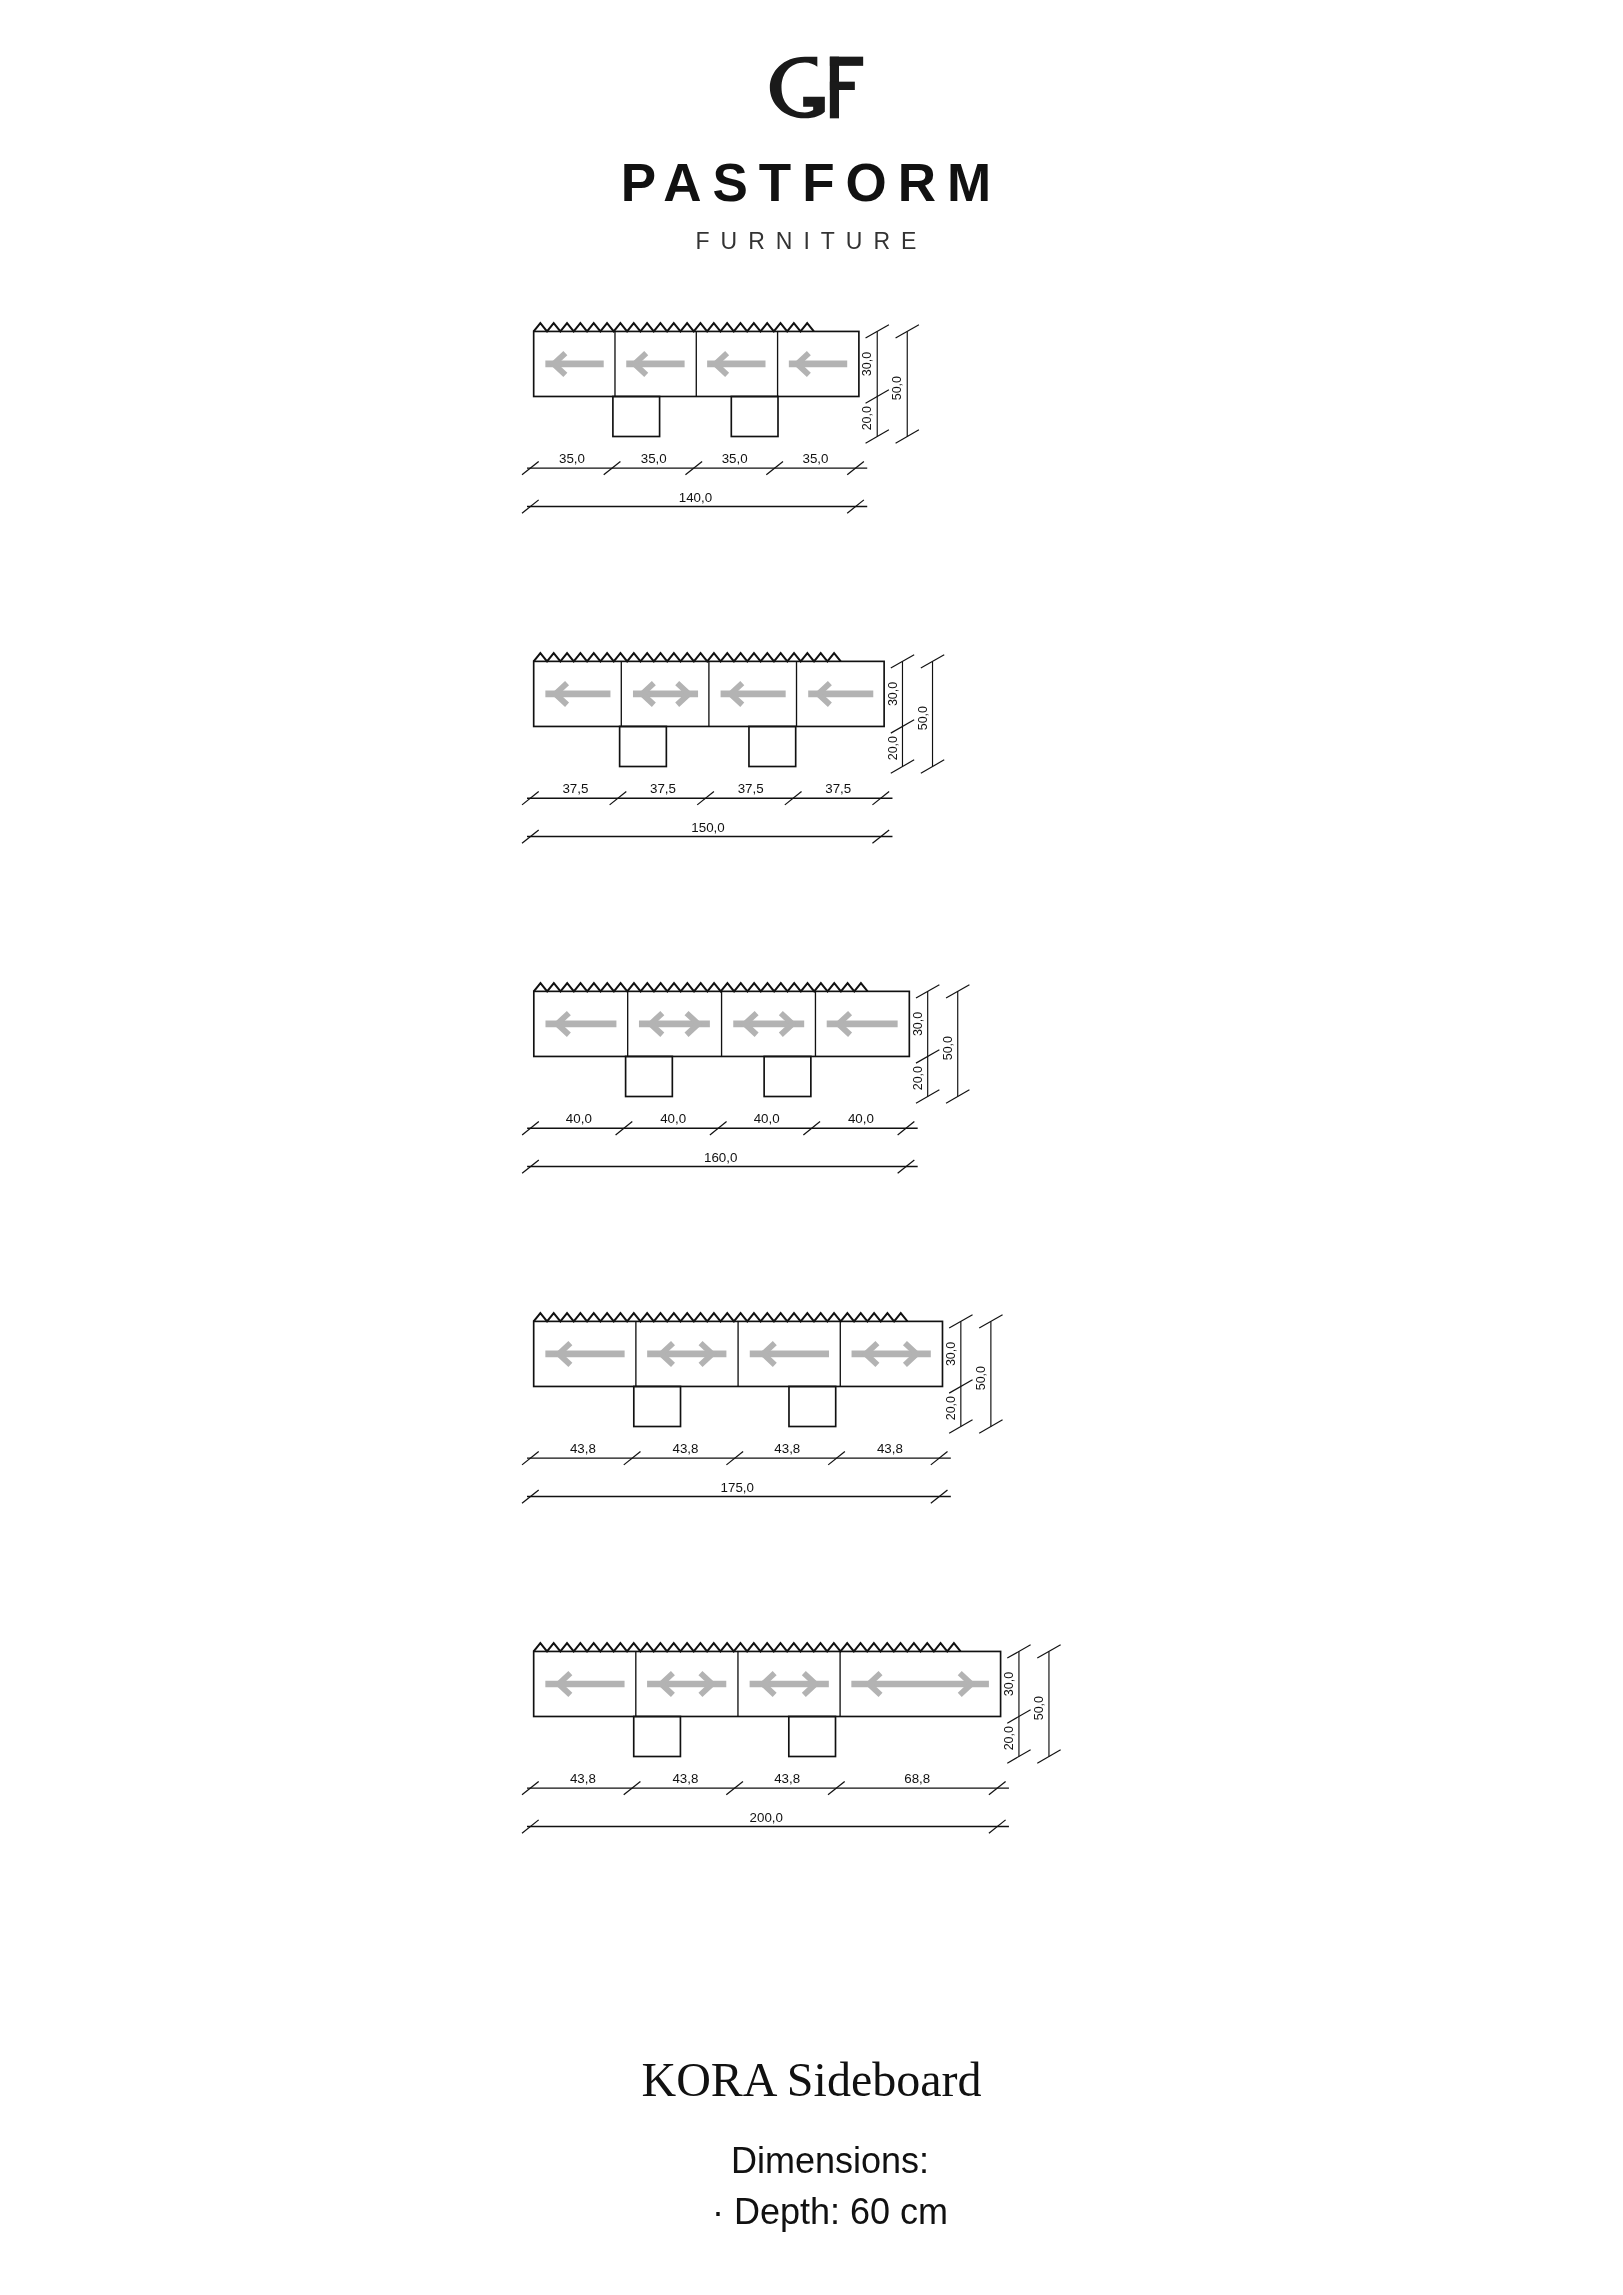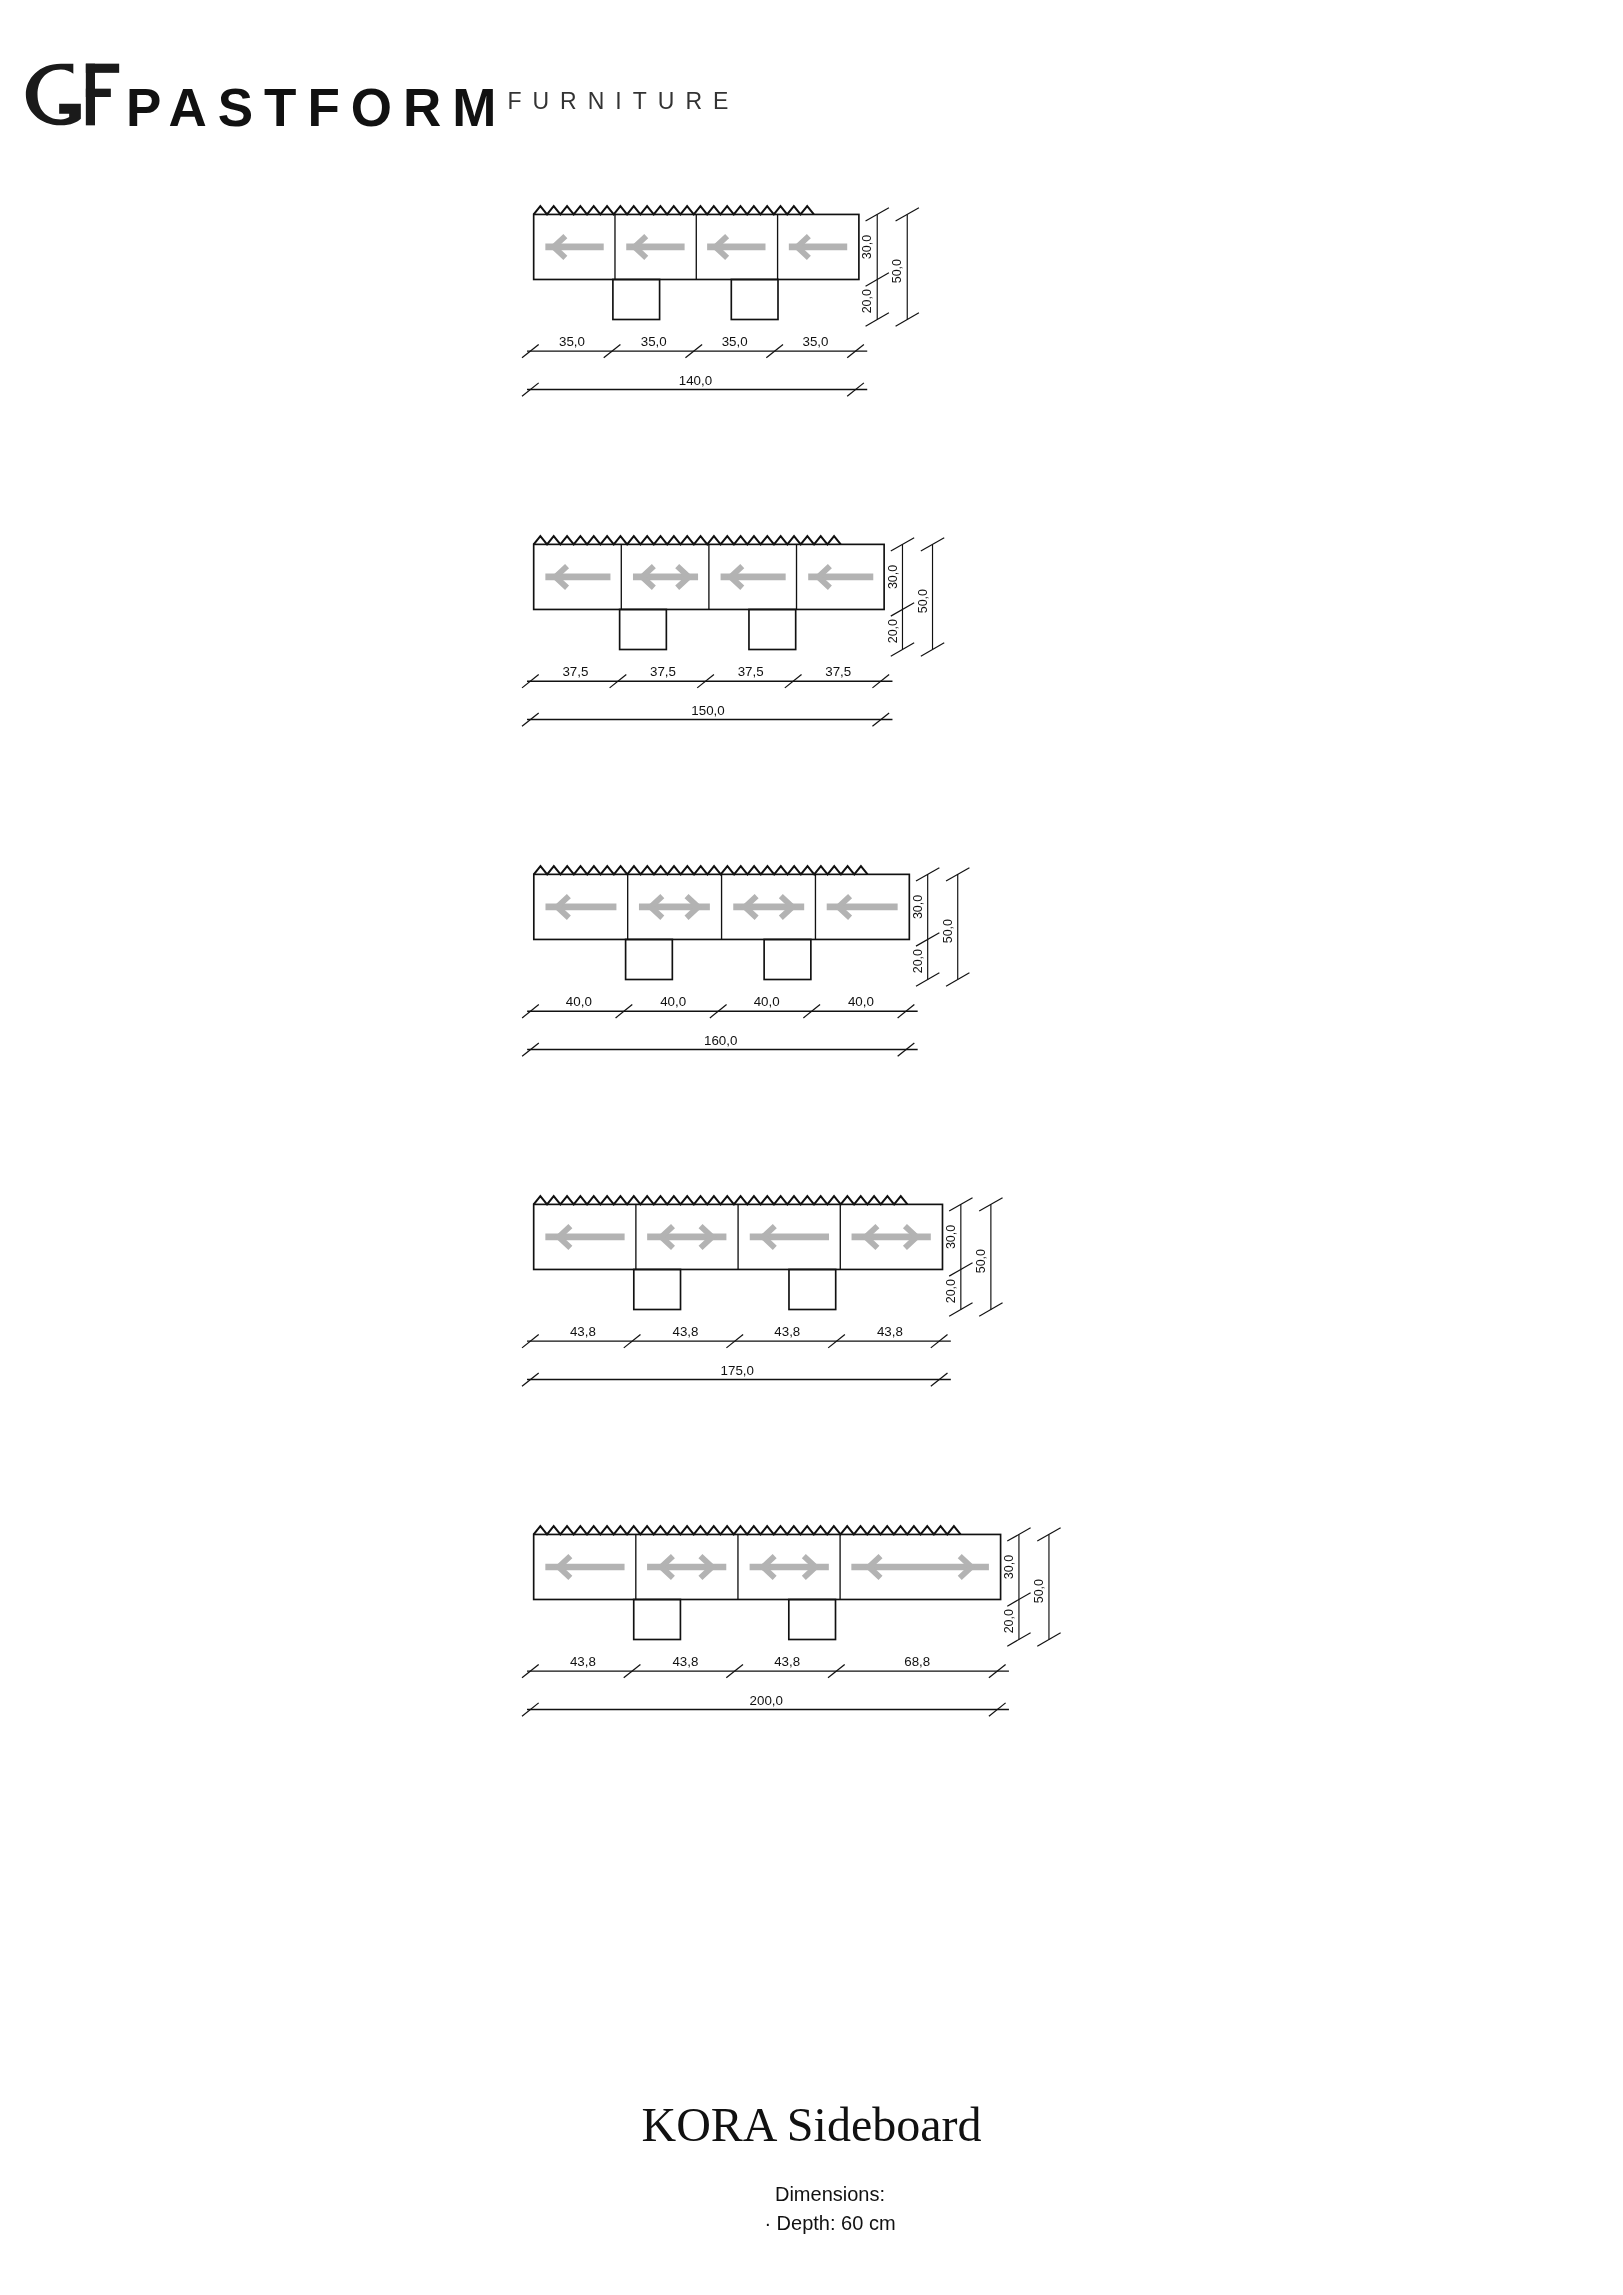--- a/index.html
+++ b/index.html
@@ -14,23 +14,22 @@
     color: #1a1a1a;
     position: relative;
     overflow: hidden;
   }
 
   
   .brand {
     width: 100%;
     padding-top: 50px;
     display: flex;
-    flex-direction: row;
+    flex-direction: column;
     align-items: center;
-    padding-left: 9px;
   }
   .brand-mark {
     width: 117px;
     height: 75px;
     display: block;
   }
   .brand-name {
     margin-top: 27px;
     font-size: 53px;
     letter-spacing: 11px;
@@ -70,21 +69,21 @@
   }
   .footer-title {
     font-family: "Liberation Serif", serif;
     font-size: 48px;
     font-weight: 400;
     color: #111;
     margin-bottom: 28px;
     text-align: center;
   }
   .footer-line {
-    font-size: 20px;
+    font-size: 36px;
     color: #111;
     line-height: 1.42;
     font-family: "Liberation Sans", sans-serif;
     padding-left: 37px;
   }
 </style>
 </head>
 <body>
 
 <div class="brand">

